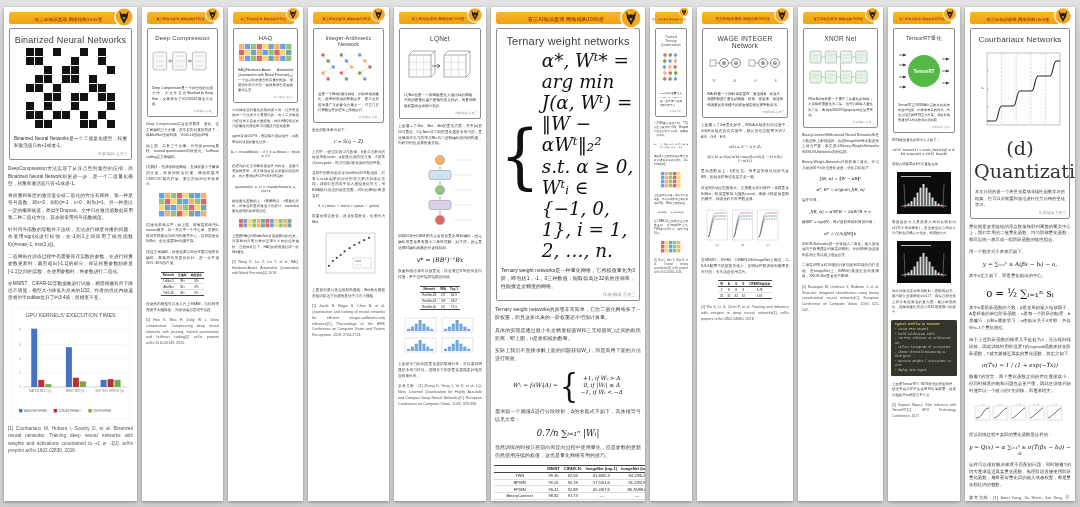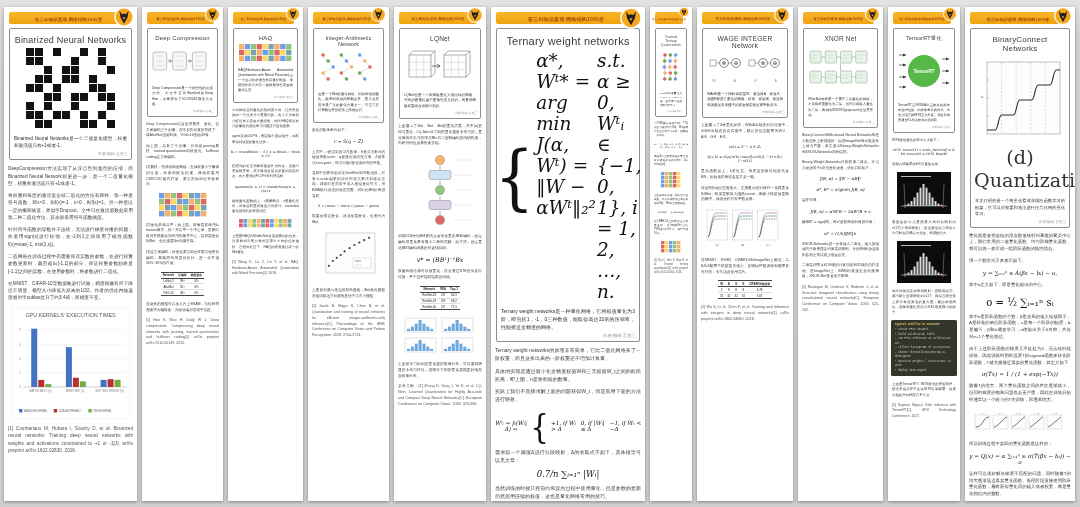--- a/index.html
+++ b/index.html
@@ -15,21 +15,21 @@
   .caption{text-align:justify;color:#2f2f2f;margin:4px 1px 1px 1px;line-height:1.55;}
   .author{text-align:right;color:#9b9b9b;margin-top:2px;}
   .blocks{color:#3a3a3a;}
   .blocks p.bp{margin:0 1px 5px 1px;text-align:justify;line-height:1.55;}
   .blocks p.ref{margin:2px 1px 4px 1px;text-align:justify;line-height:1.6;color:#555;}
   .f{font-family:"DejaVu Serif",serif;font-style:italic;text-align:center;color:#111;margin:3px 0 6px 0;font-size:1.15em;display:flex;align-items:center;justify-content:center;gap:2px;}
   .f.xs{font-size:.95em;}
   .f.m{font-size:1.3em;}
   .f.l{font-size:1.7em;text-align:right;}
   .f.xl{font-size:2.3em;font-style:normal;margin-top:8px;}
-  .f .fcol{display:flex;flex-direction:row;align-items:flex-start;text-align:left;gap:1px;}
+  .f .fcol{display:flex;flex-direction:column;align-items:center;text-align:left;gap:1px;}
   .f .brace{font-style:normal;font-weight:200;transform:scaleY(1.15);}
   .figwrap{margin:2px auto 6px auto;text-align:center;}
   .figcap{font-family:"DejaVu Serif",serif;color:#333;text-align:center;margin-top:2px;font-size:1.2em;}
   table.mini{border-collapse:collapse;margin:1px auto;font-size:.8em;color:#222;}
   table.mini th{border-top:.7px solid #444;border-bottom:.5px solid #444;font-weight:bold;padding:.5px 2px;white-space:nowrap;}
   table.mini td{padding:.4px 2px;border-bottom:.3px solid #ddd;white-space:nowrap;text-align:center;}
   table.mini tr:last-child td{border-bottom:.7px solid #444;}
   .code{background:#32362a;border-radius:1.5px;padding:3px 4px;text-align:left;font-family:"Liberation Mono",monospace;color:#c8ccb8;line-height:1.7;font-size:.78em;}
   .code div:first-child{color:#e4c268;font-weight:bold;}
 </style>
@@ -994,21 +994,21 @@
         <span class="banner-text">有三AI知识星球-网络结构1000变</span>
         <span class="fox" style="width:18px;height:18px">
           <svg viewBox="0 0 24 24" width="100%" height="100%">
             <circle cx="12" cy="12" r="11" fill="#f3a81e" stroke="#ffffff" stroke-width="1.6"></circle>
             <path d="M6.5 4.5 L9.5 8.8 L12 7.8 L14.5 8.8 L17.5 4.5 L16.2 12.5 L12 20 L7.8 12.5 Z" fill="#231f20"></path>
             <path d="M10.3 12.2 L12 15.4 L13.7 12.2 Z" fill="#f3a81e"></path>
           </svg>
         </span>
       </div>
       <div class="card">
-        <div class="card-title" style="font-size:8px">BinaryConnect Networks</div>
+        <div class="card-title" style="font-size:8px">Courbariaux Networks</div>
         <div class="figwrap">
           <svg width="90" height="88" style="display:block;margin:2px auto">
             <rect x="12" y="6" width="73" height="72" fill="#fdfdfd" stroke="#999" stroke-width=".6"></rect>
             <line x1="26.6" y1="6" x2="26.6" y2="78" stroke="#e79ab2" stroke-width=".5" stroke-dasharray="2 1.6"></line>
             <line x1="41.2" y1="6" x2="41.2" y2="78" stroke="#e79ab2" stroke-width=".5" stroke-dasharray="2 1.6"></line>
             <line x1="55.8" y1="6" x2="55.8" y2="78" stroke="#e79ab2" stroke-width=".5" stroke-dasharray="2 1.6"></line>
             <line x1="70.4" y1="6" x2="70.4" y2="78" stroke="#e79ab2" stroke-width=".5" stroke-dasharray="2 1.6"></line>
             <line x1="12" y1="24" x2="14" y2="24" stroke="#888" stroke-width=".5"></line>
             <line x1="12" y1="42" x2="14" y2="42" stroke="#888" stroke-width=".5"></line>
             <line x1="12" y1="60" x2="14" y2="60" stroke="#888" stroke-width=".5"></line>

